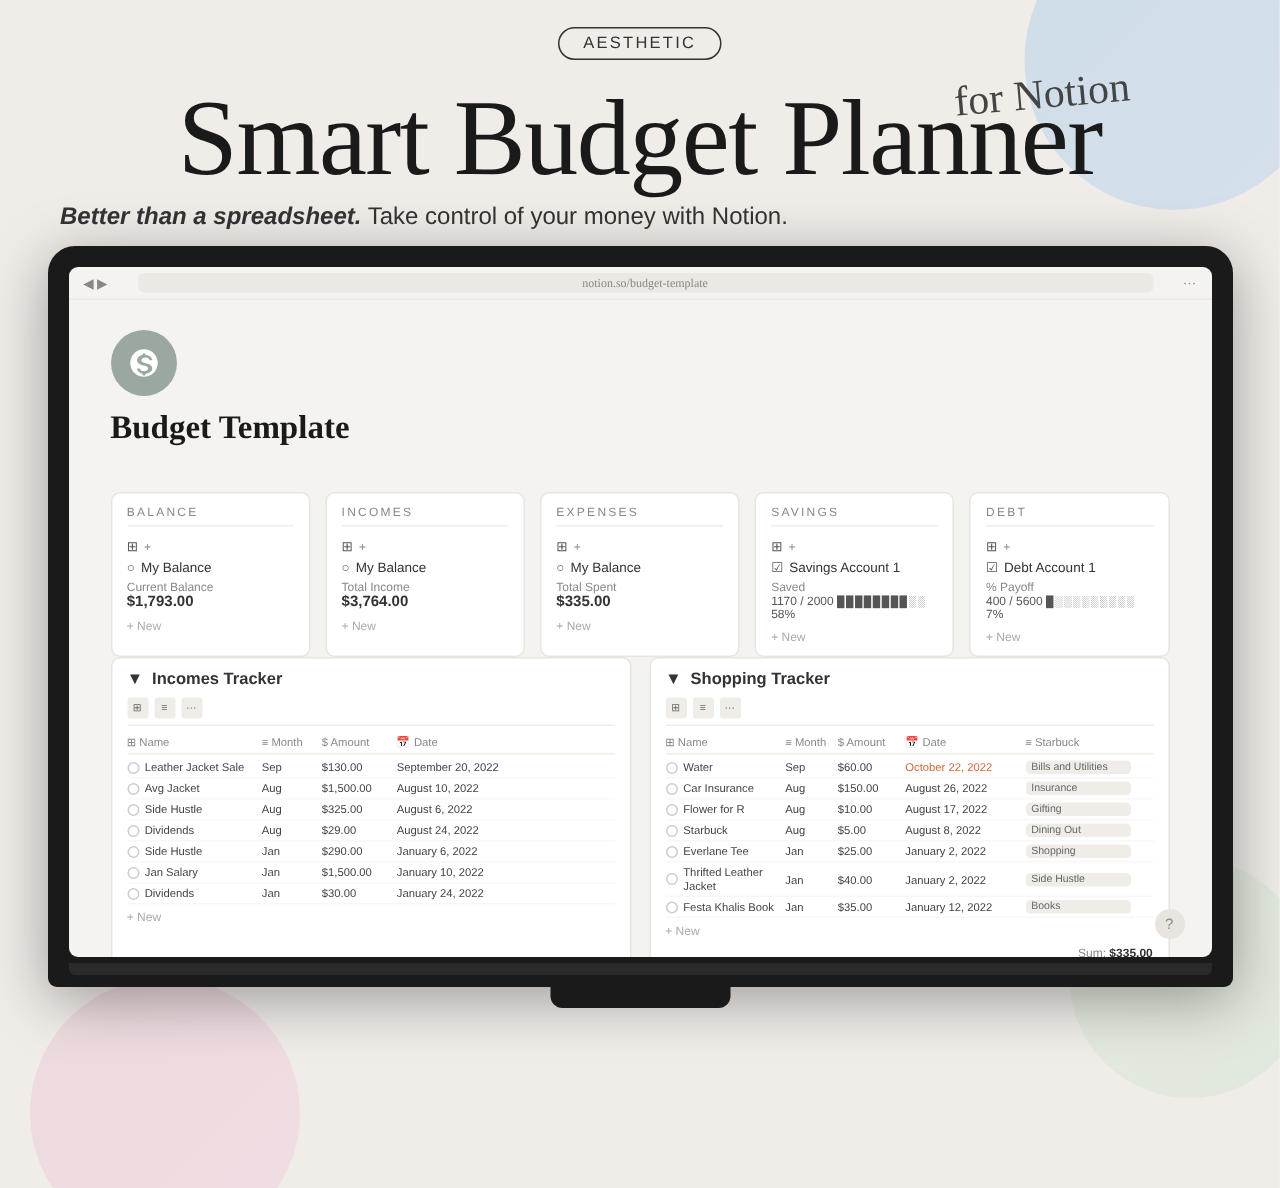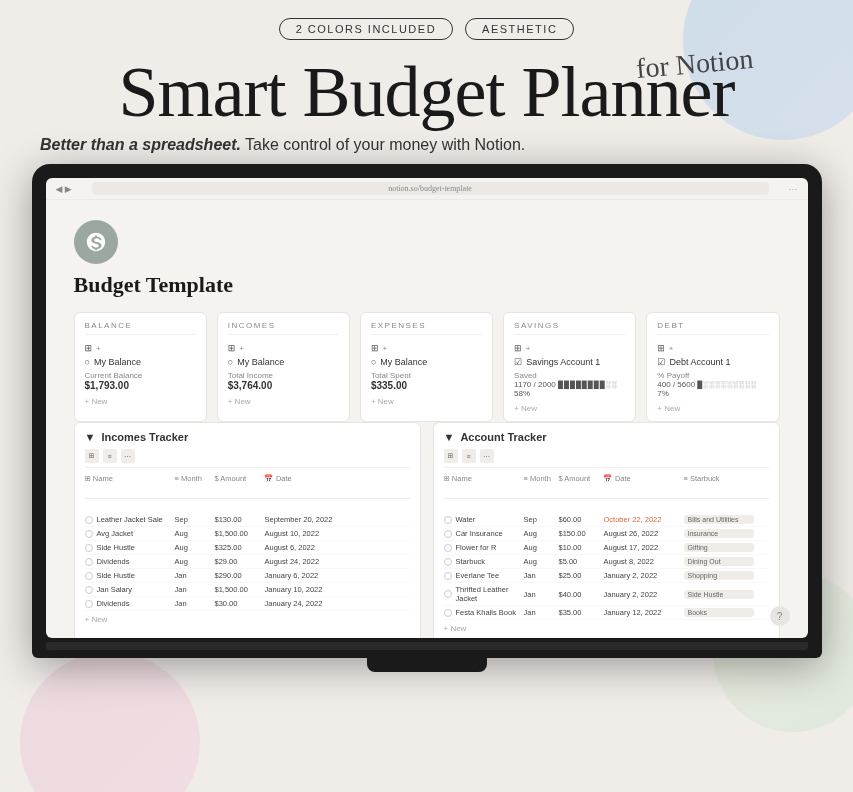--- a/index.html
+++ b/index.html
@@ -147,21 +147,21 @@
     .notion-icon svg {
       width: 22px;
       height: 22px;
       fill: white;
     }
 
     .notion-page-title {
       font-size: 22px;
       font-weight: 700;
       color: #1a1a1a;
-      margin-bottom: 14px;
+      margin-bottom: 30px;
       font-family: 'Georgia', serif;
     }
 
     
     .dashboard-cards {
       display: flex;
       gap: 10px;
     }
 
     .dash-card {
@@ -270,23 +270,23 @@
       align-items: center;
       justify-content: center;
       font-size: 7px;
       color: #666;
     }
 
     .tracker-col-headers {
       display: grid;
       font-size: 7.5px;
       color: #888;
-      margin-bottom: 14px;
+      margin-bottom: 2px;
       border-bottom: 1px solid #f0ede8;
-      padding-bottom: 15px;
+      padding-bottom: 3px;
     }
 
     .income-cols {
       grid-template-columns: 90px 40px 50px 80px;
     }
 
     .expense-cols {
       grid-template-columns: 80px 35px 45px 80px 70px;
     }
 
@@ -354,21 +354,20 @@
   </style>
 </head>
 <body>
 
 <div class="bg-blob-tl"></div>
 <div class="bg-blob-br"></div>
 <div class="bg-blob-mid"></div>
 
 <div class="header">
   <div class="badges">
-    <div class="badge">2 COLORS INCLUDED</div>
     <div class="badge">AESTHETIC</div>
   </div>
 </div>
 
 <div style="position:relative; z-index:2; padding: 0 20px;">
   <div style="position:relative; text-align:center;">
     <div class="for-notion-script">for Notion</div>
     <div class="main-title">Smart Budget Planner</div>
   </div>
   <div class="subtitle">
@@ -565,21 +564,21 @@
       <span>$30.00</span>
       <span>January 24, 2022</span>
     </div>
               </div>
             <div class="add-new" style="margin-top:4px; cursor:pointer;">+ New</div>
           </div>
 
           <div class="tracker-panel">
             <div class="tracker-header">
               <span>▼</span>
-              <span>Account Tracker</span>
+              <span>Shopping Tracker</span>
             </div>
             <div class="tracker-toolbar">
               <div class="toolbar-icon">⊞</div>
               <div class="toolbar-icon">≡</div>
               <div class="toolbar-icon">···</div>
             </div>
             <div class="tracker-col-headers expense-cols">
               <span>⊞ Name</span>
               <span>≡ Month</span>
               <span>$ Amount</span>
@@ -652,20 +651,24 @@
                     <div class="row-circle"></div>
                     <span>Festa Khalis Book</span>
                   </div>
       <span>Jan</span>
       <span>$35.00</span>
       <span class="">January 12, 2022</span>
       <span class="tag-pill">Books</span>
     </div>
               </div>
             <div class="add-new" style="margin-top:4px; cursor:pointer;">+ New</div>
+            <div class="tracker-footer">
+              <span>Sum:</span>
+              <strong>$335.00</strong>
+            </div>
           </div>
 
           <div style="position:absolute; right:18px; bottom:12px; width:20px; height:20px; background:#e8e5e0; border-radius:50%; display:flex; align-items:center; justify-content:center; font-size:10px; color:#888; cursor:pointer;">?</div>
 
         </div>
       </div>
     </div>
 
     <div style="height:8px; background:#2a2a2a; border-radius:0 0 4px 4px; margin-top:4px;"></div>
   </div>

